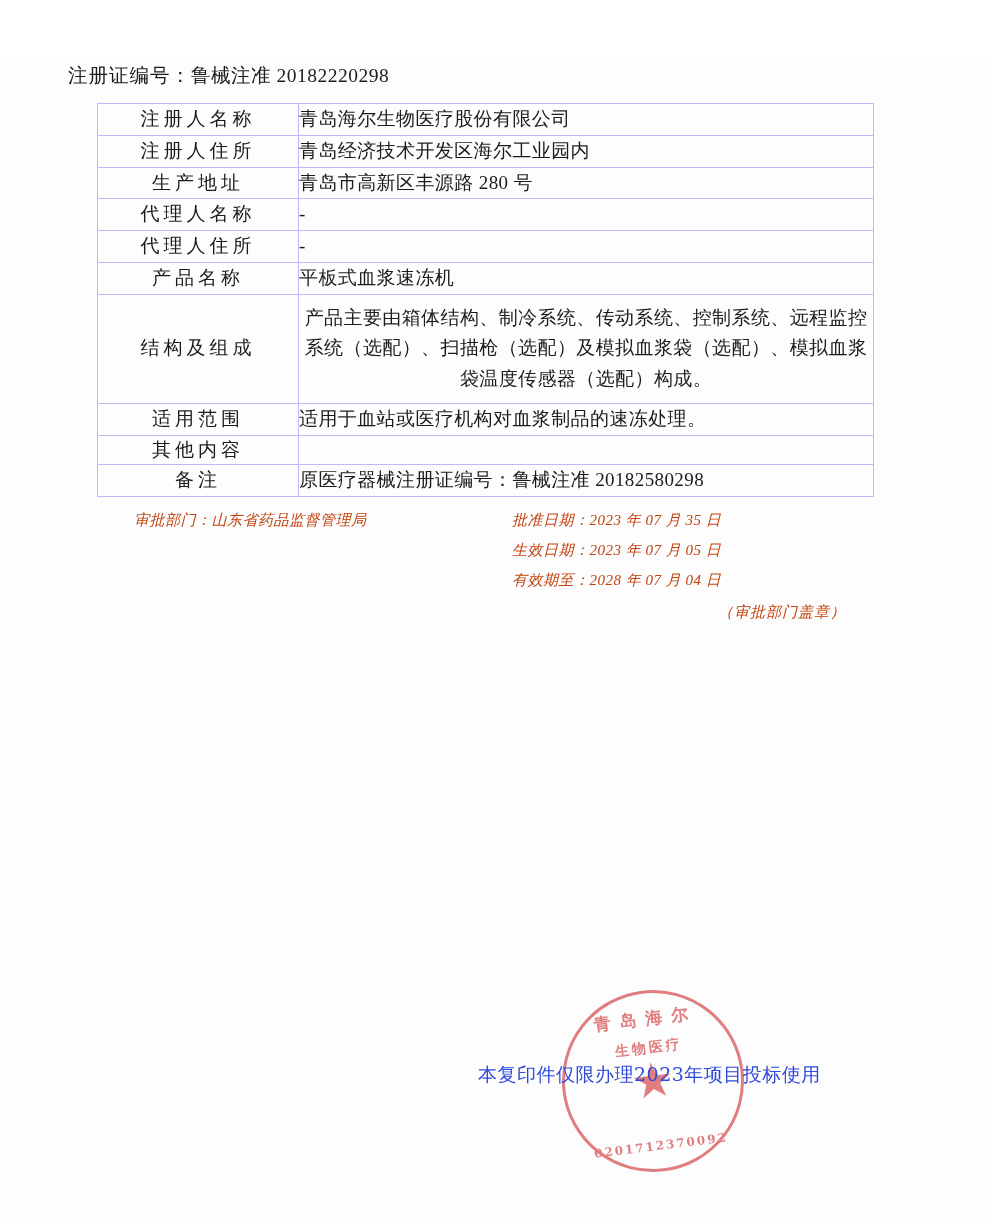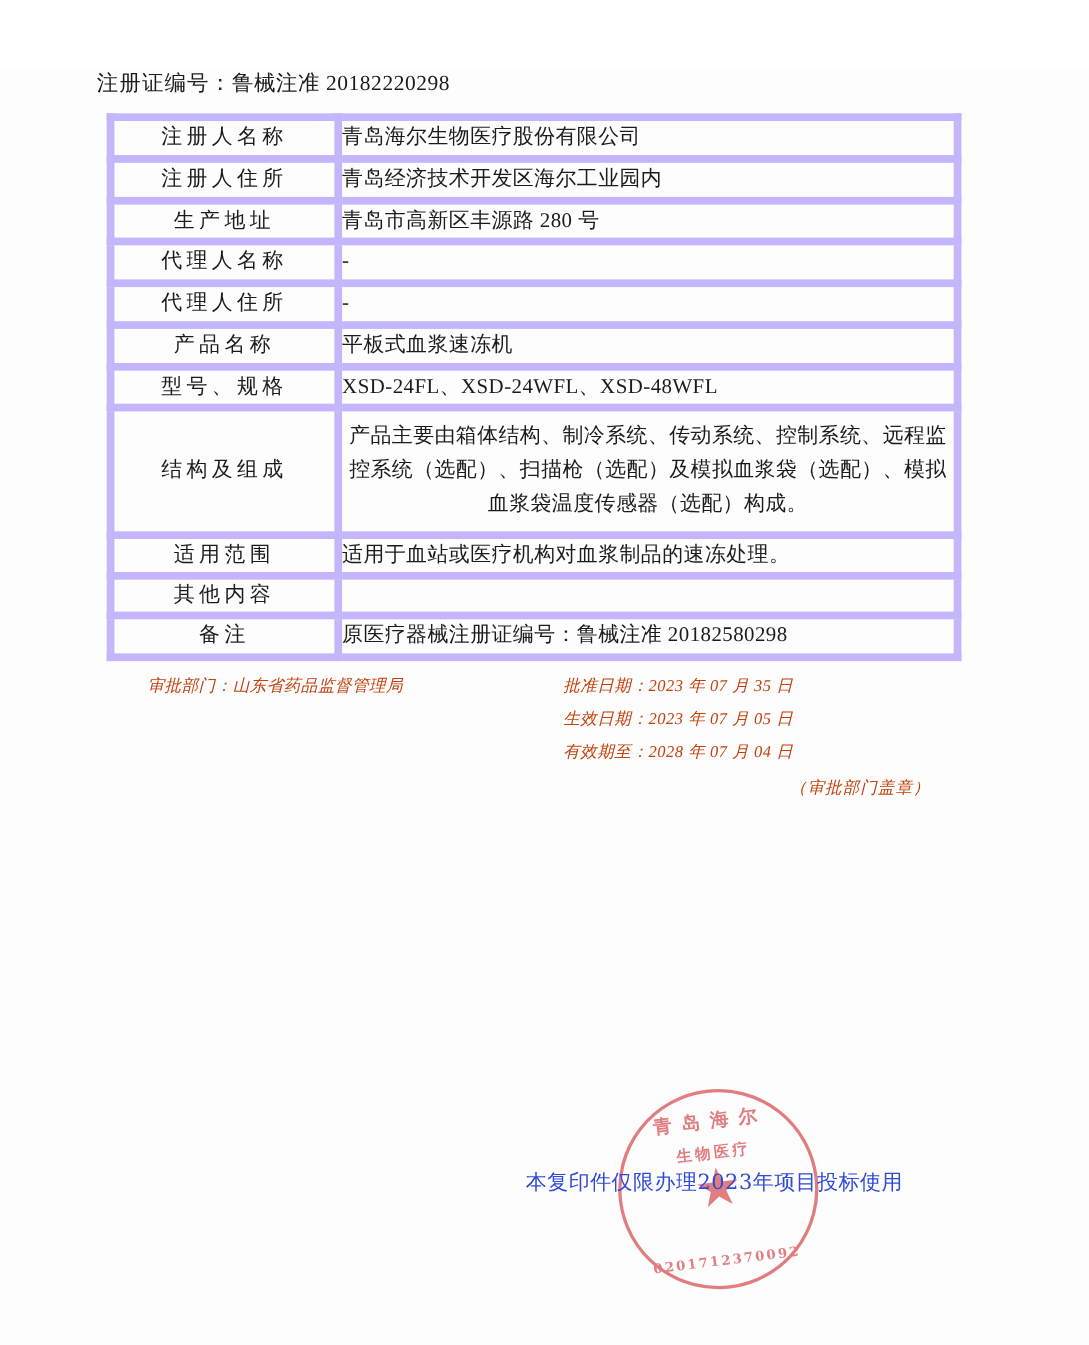--- a/index.html
+++ b/index.html
@@ -26,36 +26,36 @@
     font-size: 35px;
     font-weight: bold;
     letter-spacing: 2px;
     margin: 0;
     padding-top: 118px;
     font-family: "DejaVu Serif", "Liberation Serif", serif;
     color: #141414;
   }
   .reg-no-line {
     margin: 62px 0 0 0;
-    padding-left: 88px;
+    padding-left: 68px;
     font-size: 19.5px;
     letter-spacing: 0.5px;
     color: #1b1b1b;
   }
   .reg-no-line .label {
     letter-spacing: 1px;
   }
   table.cert {
     border-collapse: collapse;
     margin: 14px 0 0 97px;
     width: 777px;
     table-layout: fixed;
   }
   table.cert td {
-    border: 7px solid #c4b5fd;
+    border: 1px solid #c4b5fd;
     padding: 0;
     vertical-align: middle;
     font-size: 19px;
   }
   td.key {
     width: 200px;
     text-align: center;
     letter-spacing: 4px;
     padding: 10px 4px;
     line-height: 1.5;
@@ -191,24 +191,20 @@
         <td class="key">代理人名称</td>
         <td class="val dash">-</td>
       </tr>
       <tr>
         <td class="key">代理人住所</td>
         <td class="val dash">-</td>
       </tr>
       <tr>
         <td class="key">产品名称</td>
         <td class="val">平板式血浆速冻机</td>
-      </tr>
-      <tr>
-        <td class="key">型号、规格</td>
-        <td class="val">XSD-24FL、XSD-24WFL、XSD-48WFL</td>
       </tr>
       <tr>
         <td class="key">结构及组成</td>
         <td class="val tall">产品主要由箱体结构、制冷系统、传动系统、控制系统、远程监控系统（选配）、扫描枪（选配）及模拟血浆袋（选配）、模拟血浆袋温度传感器（选配）构成。</td>
       </tr>
       <tr>
         <td class="key">适用范围</td>
         <td class="val">适用于血站或医疗机构对血浆制品的速冻处理。</td>
       </tr>
       <tr>

